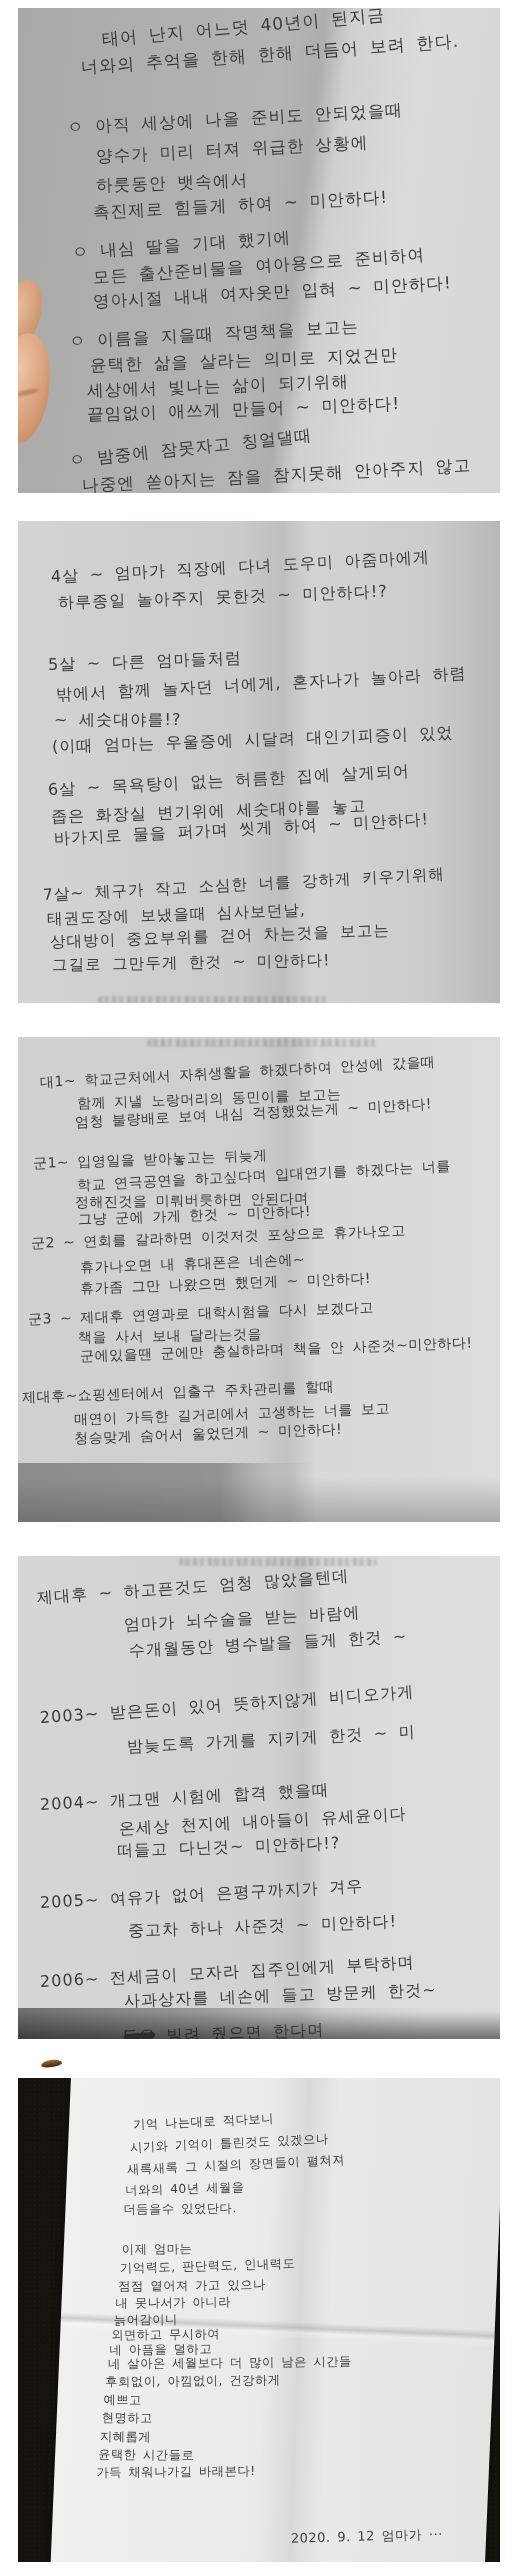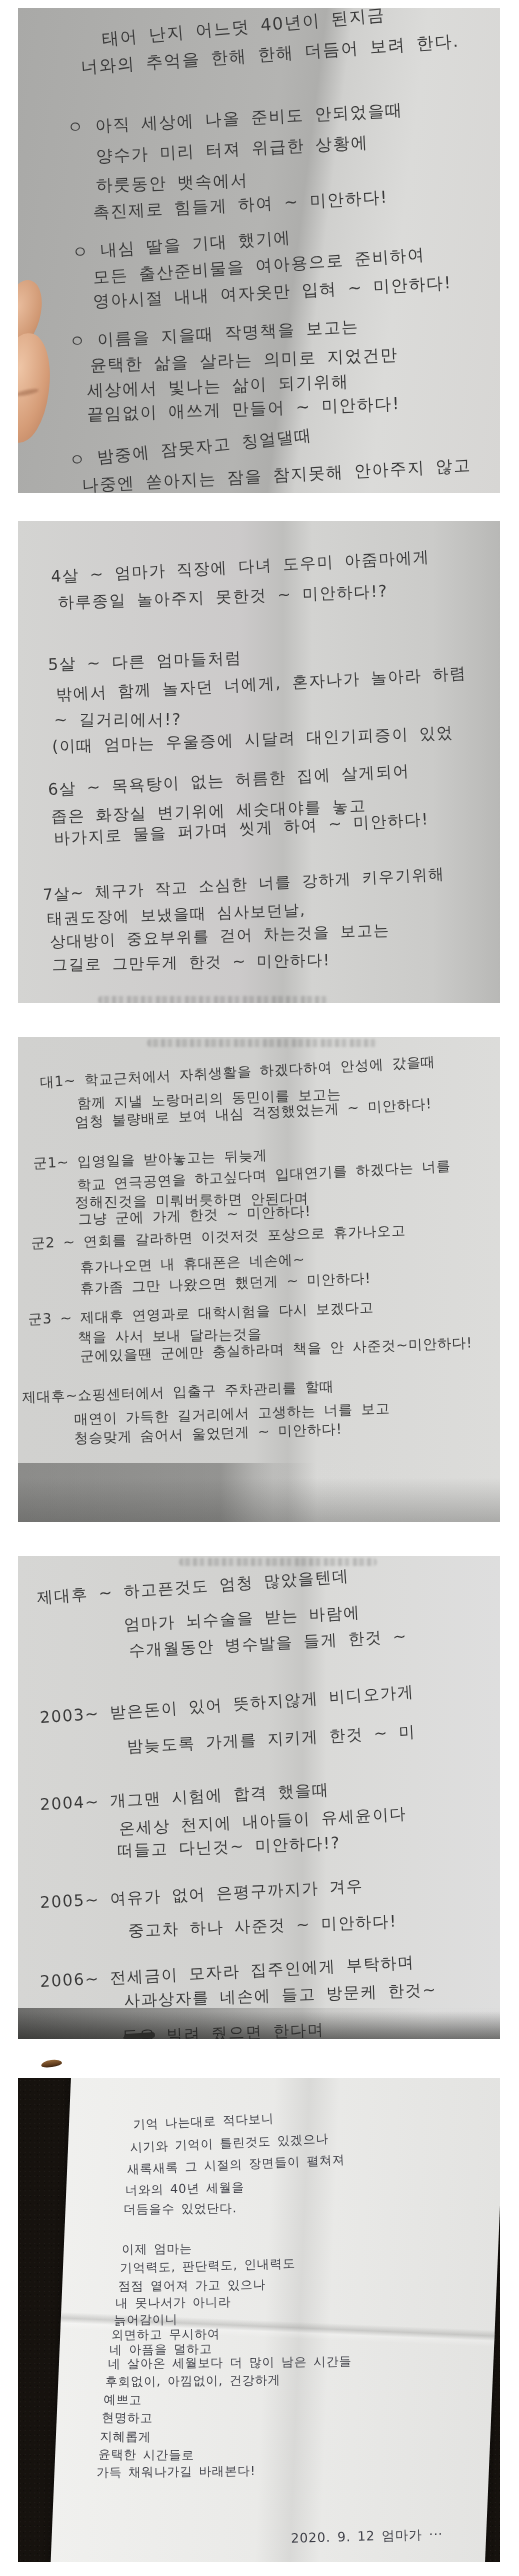--- a/index.html
+++ b/index.html
@@ -97,21 +97,21 @@
         <div class="line" style="left: 64px; top: 469px; font-size: 16.6px; transform: rotate(-3deg);">나중엔 쏟아지는 잠을 참지못해 안아주지 않고</div>
       </div>
   </section>
 
   <section class="photo p2">
     <div class="lines">
         <div class="line" style="left: 33px; top: 48px; font-size: 16px; transform: rotate(-3deg);">4살 ~ 엄마가 직장에 다녀 도우미 아줌마에게</div>
         <div class="line" style="left: 40px; top: 74px; font-size: 16px; transform: rotate(-2deg);">하루종일 놀아주지 못한것 ~ 미안하다!?</div>
         <div class="line" style="left: 30px; top: 136px; font-size: 16px; transform: rotate(-2deg);">5살 ~ 다른 엄마들처럼</div>
         <div class="line" style="left: 38px; top: 166px; font-size: 16px; transform: rotate(-3deg);">밖에서 함께 놀자던 너에게, 혼자나가 놀아라 하렴</div>
-        <div class="line" style="left: 36px; top: 191px; font-size: 16px; transform: rotate(0deg);">~ 길거리에서!?</div>
+        <div class="line" style="left: 36px; top: 191px; font-size: 16px; transform: rotate(0deg);">~ 세숫대야를!?</div>
         <div class="line" style="left: 34px; top: 218px; font-size: 16px; transform: rotate(-2deg);">(이때 엄마는 우울증에 시달려 대인기피증이 있었</div>
         <div class="line" style="left: 30px; top: 261px; font-size: 16px; transform: rotate(-3deg);">6살 ~ 목욕탕이 없는 허름한 집에 살게되어</div>
         <div class="line" style="left: 33px; top: 288px; font-size: 16px; transform: rotate(-2deg);">좁은 화장실 변기위에 세숫대야를 놓고</div>
         <div class="line" style="left: 36px; top: 310px; font-size: 16px; transform: rotate(-3deg);">바가지로 물을 퍼가며 씻게 하여 ~ 미안하다!</div>
         <div class="line" style="left: 25px; top: 366px; font-size: 15.5px; transform: rotate(-3deg);">7살~ 체구가 작고 소심한 너를 강하게 키우기위해</div>
         <div class="line" style="left: 29px; top: 390px; font-size: 15.5px; transform: rotate(-2deg);">태권도장에 보냈을때 심사보던날,</div>
         <div class="line" style="left: 32px; top: 413px; font-size: 15.5px; transform: rotate(-2deg);">상대방이 중요부위를 걷어 차는것을 보고는</div>
         <div class="line" style="left: 34px; top: 436px; font-size: 15.5px; transform: rotate(-1deg);">그길로 그만두게 한것 ~ 미안하다!</div>
       </div>
     <div class="smudge"></div>

